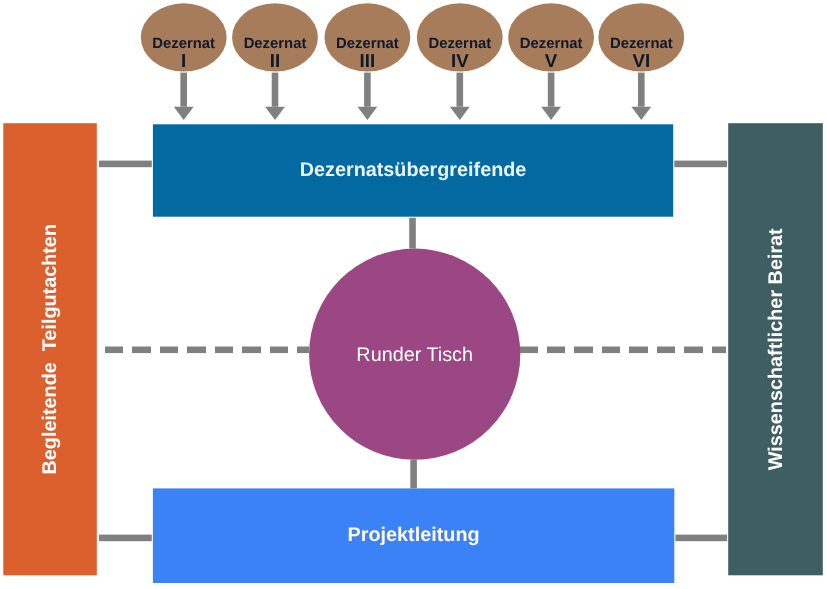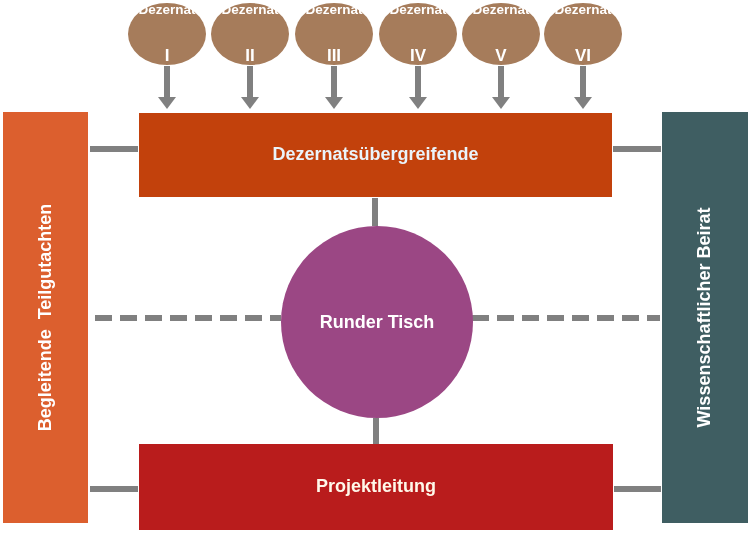--- a/index.html
+++ b/index.html
@@ -1,38 +1,38 @@
 <!DOCTYPE html>
 <html><head>
 <meta charset="utf-8">
 <style>
   html, body { margin: 0; padding: 0; background: #ffffff; }
   body { width: 752px; height: 535px; position: relative; overflow: hidden;
          font-family: "Liberation Sans", sans-serif; }
   .oval { position: absolute; width: 78px; height: 62px; border-radius: 50%;
-          background: var(--oval, #a67c5b); color: #ffffff; font-weight: bold;
-          display: flex; flex-direction: column; align-items: center; justify-content: space-between;
+          background: var(--oval, #a67c5b); color: #0f172a; font-weight: bold;
+          display: flex; flex-direction: column; align-items: center; justify-content: flex-end;
           text-align: center; line-height: 1.05; }
   .oval .t1 { font-size: 13.5px; }
   .oval .t2 { font-size: 17px; }
   .arrow-shaft { position: absolute; width: 6px; background: #808080; }
   .arrow-head { position: absolute; width: 0; height: 0;
                 border-left: 9px solid transparent; border-right: 9px solid transparent;
                 border-top: 12px solid #808080; }
   .box { position: absolute; display: flex; flex-direction: column; align-items: center;
          justify-content: center; text-align: center; font-weight: bold; font-size: 18px;
          line-height: 1.3; color: #eaf4fb; }
   .side { position: absolute; display: flex; align-items: center; justify-content: center; }
   .side span { transform: rotate(-90deg); white-space: nowrap; color: #fff;
                font-weight: bold; font-size: 18px; }
   .connector { position: absolute; background: #808080; }
   .dash { position: absolute; height: 6px;
           background: repeating-linear-gradient(to right, #808080 0 17px, transparent 17px 25px); }
   .circle { position: absolute; border-radius: 50%; display: flex; align-items: center;
-            justify-content: center; color: #fff; font-weight: bold; font-size: 18px; }
+            justify-content: center; color: #fff; font-weight: normal; font-size: 18px; }
 </style>
 </head>
 <body>
 
 <div id="dezernate">
     <div class="oval" style="left: 128px; top: 3px; background: rgb(166, 124, 91);">
       <div class="t1">Dezernat</div>
       <div class="t2">I</div>
     </div>
     <div class="arrow-shaft" style="left: 164px; top: 66px; height: 31px;"></div>
@@ -62,25 +62,25 @@
     <div class="arrow-shaft" style="left: 498px; top: 66px; height: 31px;"></div>
     <div class="arrow-head" style="left: 492px; top: 97px;"></div>
     <div class="oval" style="left: 544px; top: 3px; background: rgb(166, 124, 91);">
       <div class="t1">Dezernat</div>
       <div class="t2">VI</div>
     </div>
     <div class="arrow-shaft" style="left: 580px; top: 66px; height: 31px;"></div>
     <div class="arrow-head" style="left: 574px; top: 97px;"></div>
   </div>
 
-<div class="box" style="left:139px; top:113px; width:473px; height:84px; background:#c2410c;">
+<div class="box" style="left:139px; top:113px; width:473px; height:84px; background:#0369a1;">
   <div>Dezernatsübergreifende</div>
 </div>
 
-<div class="box" style="left:139px; top:444px; width:474px; height:86px; background:#b91c1c; color:#fff8ea;">
+<div class="box" style="left:139px; top:444px; width:474px; height:86px; background:#3b82f6; color:#fff8ea;">
   <div>Projektleitung</div>
 </div>
 
 <div class="side" style="left:3px; top:112px; width:85px; height:411px; background:#dc5f2e;">
   <span style="white-space:pre;">Begleitende  Teilgutachten</span>
 </div>
 
 <div class="side" style="left:662px; top:112px; width:86px; height:411px; background:#3f5e62;">
   <span>Wissenschaftlicher Beirat</span>
 </div>

